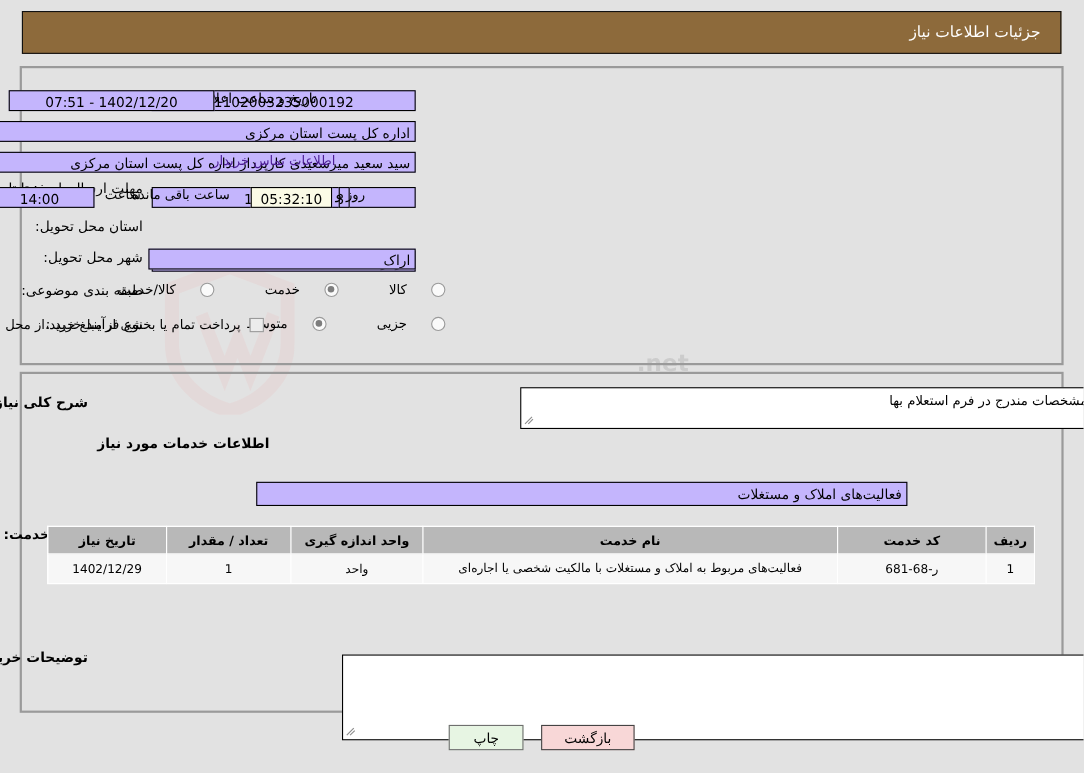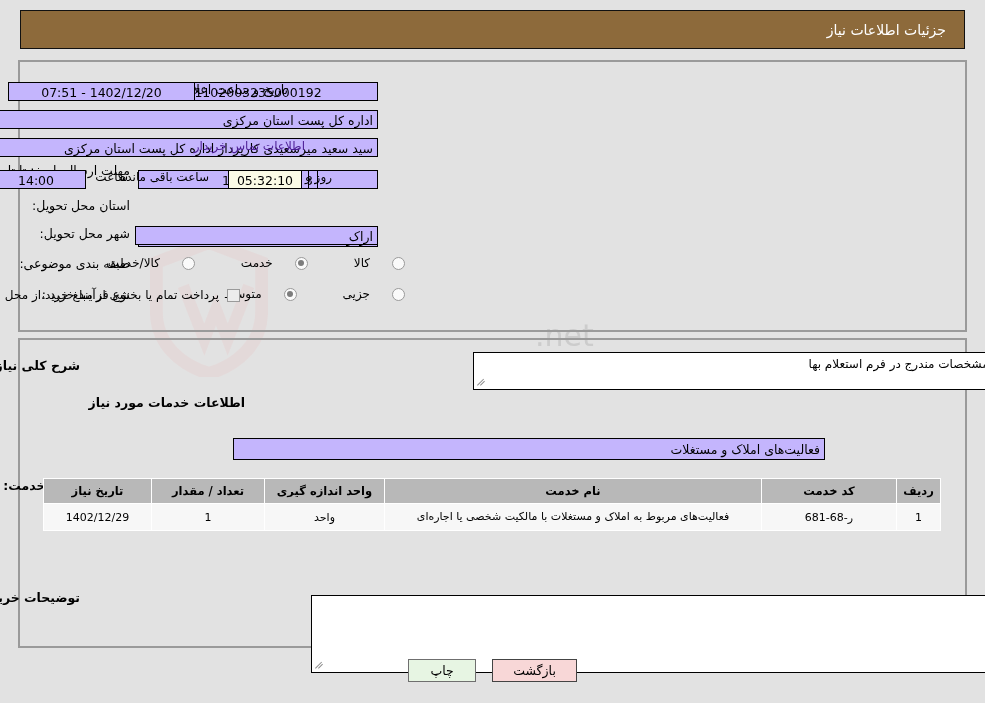--- a/index.html
+++ b/index.html
@@ -258,21 +258,21 @@
 </head>
 <body>
 
 <div class="watermark">
   <div class="wm-inner">
     <svg class="wm-shield" viewBox="0 0 100 118">
       <path d="M50 3 L95 20 L95 62 C95 90 74 108 50 115 C26 108 5 90 5 62 L5 20 Z" fill="none" stroke="#e8c4c4" stroke-width="11"></path>
       <path d="M28 40 L46 86 L56 60 L66 86 L84 40" fill="none" stroke="#e8c4c4" stroke-width="10" stroke-linejoin="miter"></path>
     </svg>
   </div>
-  <div style="position:absolute;left:535px;top:318px;font-size:30px;font-weight:normal;color:#cccccc;direction:ltr;">.net</div>
+  <div style="position:absolute;left:579px;top:318px;font-size:21px;font-weight:bold;color:#cccccc;direction:ltr;">.net</div>
 </div>
 
 <div class="title-bar">
   <span class="t">جزئیات اطلاعات نیاز</span>
 </div>
 
 <div class="panel" id="panel-top"></div>
 <div class="panel" id="panel-body"></div>
 
 <div class="row" style="top:82px; right:855px;">

